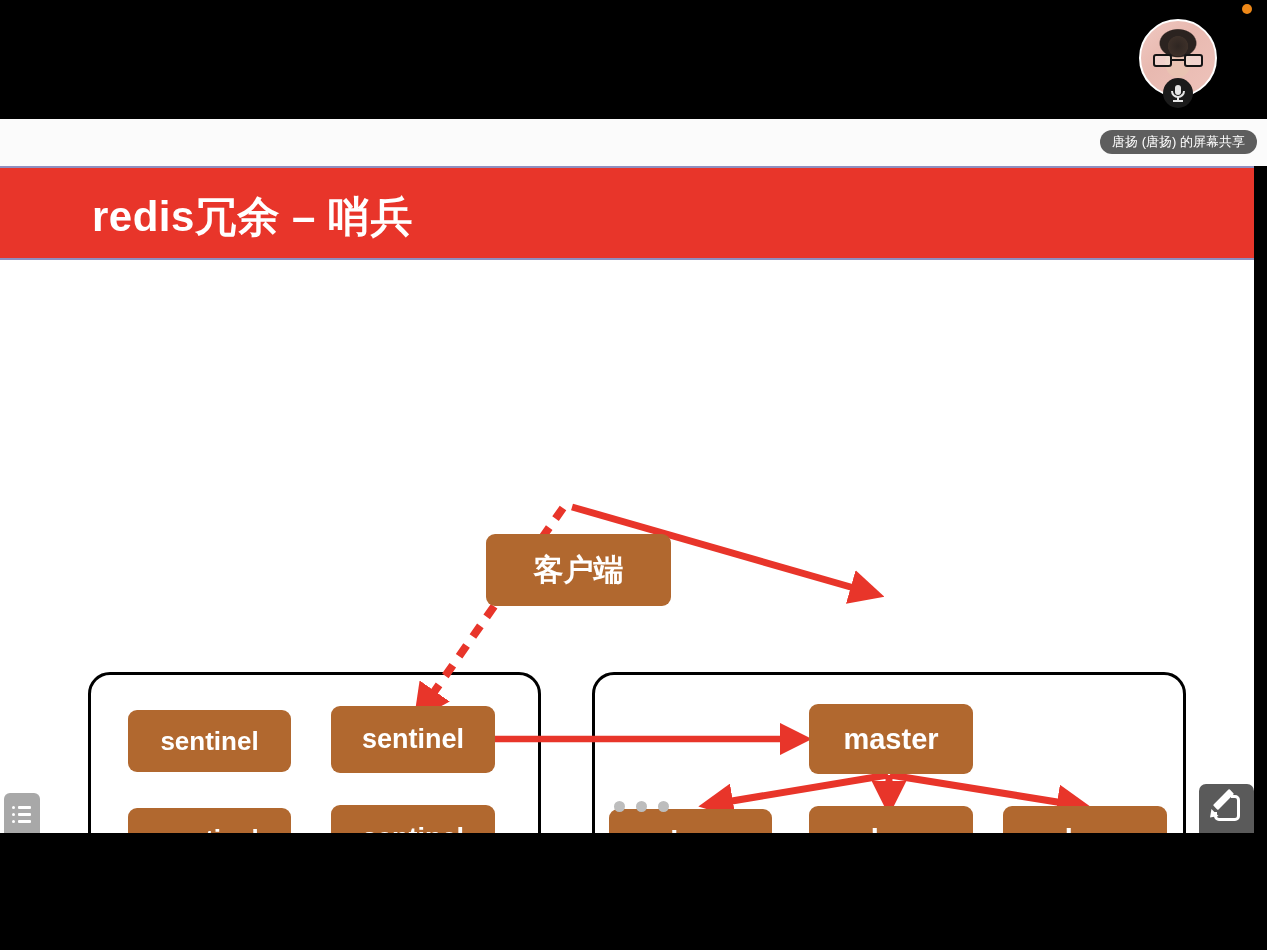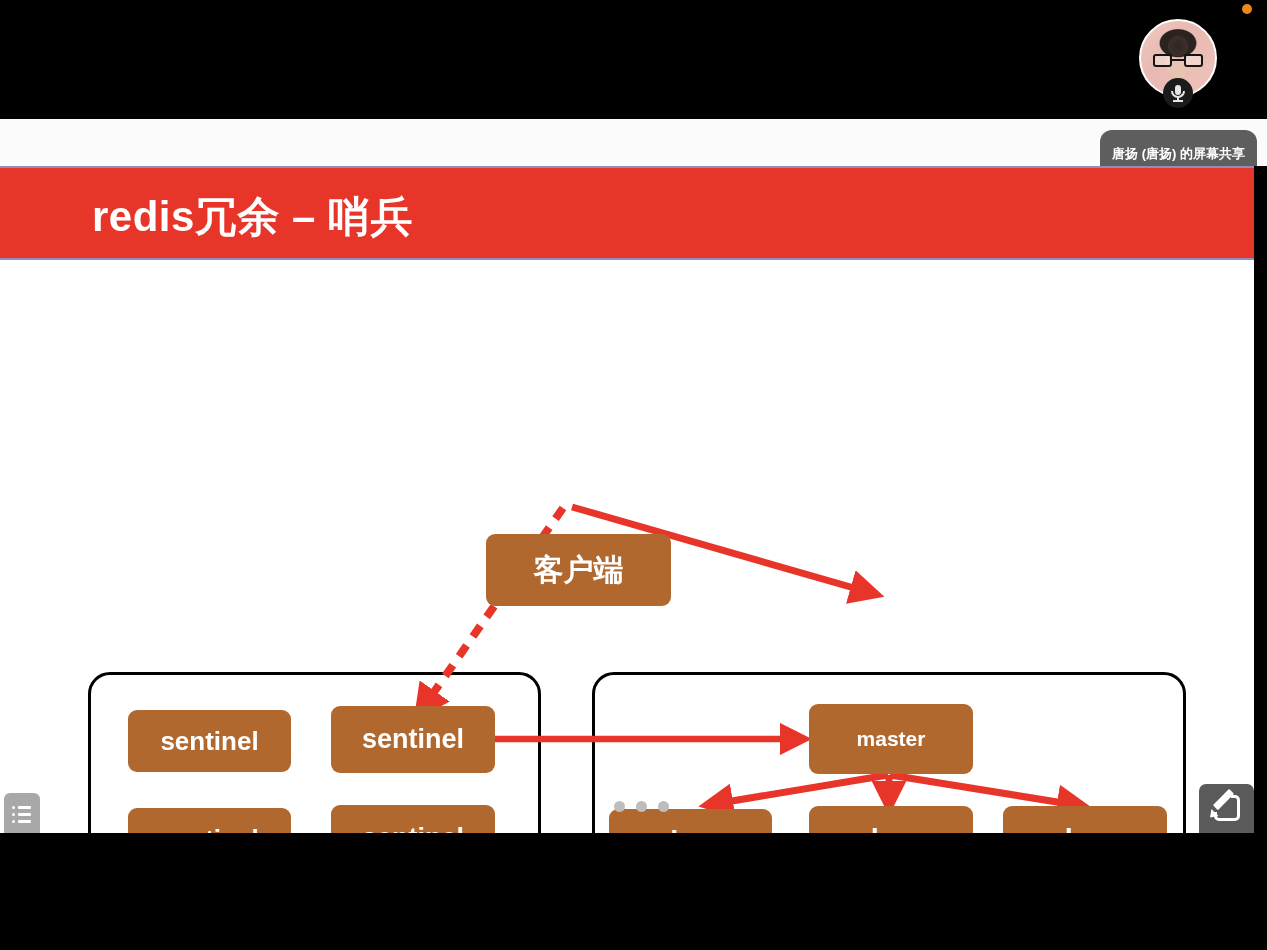--- a/index.html
+++ b/index.html
@@ -67,21 +67,21 @@
 
   
   #share-strip{
     position:absolute;left:0;top:119px;width:1267px;height:47px;
     background:#fbfbfb;
   }
   #share-label{
     position:absolute;right:10px;top:11px;
     background:#5e5e5e;color:#ffffff;
     font-size:13px;line-height:24px;height:24px;
-    padding:12px 12px;border-radius:12px;white-space:nowrap;font-weight:bold;
+    padding:0 12px;border-radius:12px;white-space:nowrap;
   }
 
   
   #slide{
     position:absolute;left:0;top:166px;width:1258px;height:667px;
     background:#ffffff;
     border-right:4px solid #000;
     box-sizing:border-box;
   }
   #title-bar{
@@ -110,21 +110,21 @@
     background:#b1682f;
     border-radius:9px;
     color:#ffffff;
     font-weight:bold;
     display:flex;align-items:center;justify-content:center;
     box-sizing:border-box;
   }
   .node.client{font-size:30px;}
   .node.sentinel{font-size:26px;}
   .node.sentinel.emph{font-size:27px;}
-  .node.master{font-size:21px;}
+  .node.master{font-size:29px;}
   .node.slave{font-size:29px;}
 
   .group-box{
     position:absolute;
     border:3px solid #000000;
     border-radius:22px;
     background:transparent;
     box-sizing:border-box;
   }
 

